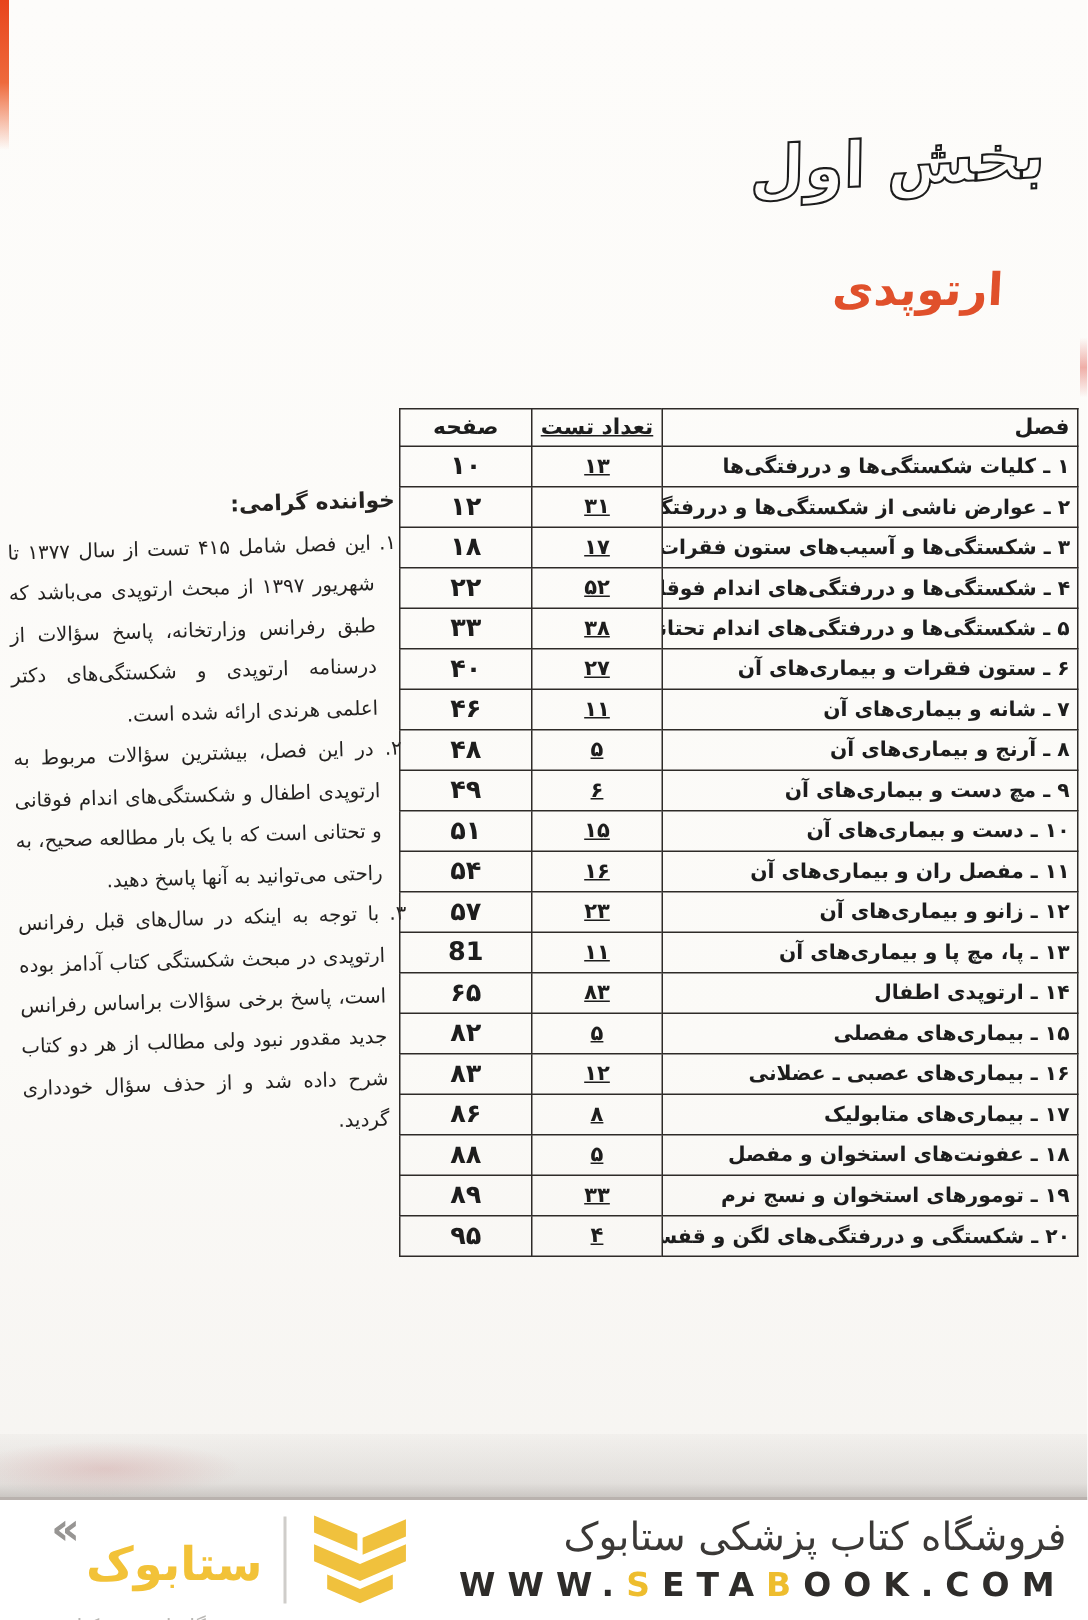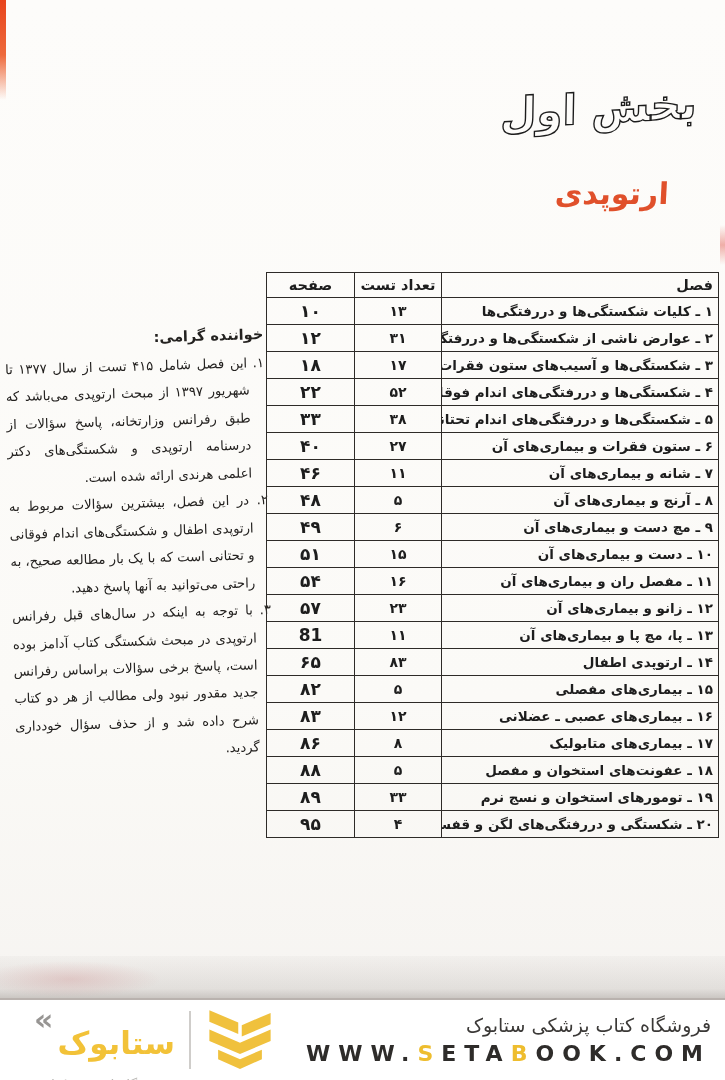--- a/index.html
+++ b/index.html
@@ -24,21 +24,21 @@
 
   
   table.toc { position:absolute; top:272px; left:266px; width:452px; height:566px;
     border-collapse:collapse; direction:rtl; table-layout:fixed;
     color:#1d1d1d; }
   table.toc th, table.toc td { border:1px solid #2e2b28; font-weight:700;
     overflow:hidden; white-space:nowrap; }
   table.toc th { height:25px; font-size:14.5px; }
   table.toc td { height:26.8px; }
   th.col-chapter, td.col-chapter { width:277px; text-align:right; padding-right:5px; font-size:13.5px; }
-  th.col-tests,  td.col-tests  { width:87px; text-align:center; font-size:14px; }
+  th.col-tests,  td.col-tests  { width:87px; text-align:center; font-size:14px;text-decoration:underline; }
   th.col-page,   td.col-page   { width:88px; text-align:center; font-size:17px; }
 
   
   .note { position:absolute; top:326px; left:4px; width:259px; direction:rtl;
     color:#242220; transform:rotate(-1.6deg); transform-origin:top right; }
   .note-heading { font-weight:700; font-size:14.5px; margin-bottom:7px; text-align:right; }
   .note ol { list-style:none; }
   .note li { font-size:13.2px; line-height:2.08; text-align:justify;
     padding-right:15px; text-indent:-15px; }
 
@@ -56,21 +56,21 @@
   .logo { display:flex; align-items:center; gap:10px; }
   .logo-text { display:flex; flex-direction:column; align-items:center; }
   .name-row { display:flex; direction:ltr; align-items:center; gap:4px; }
   .guillemet { color:#979593; font-size:30px; font-weight:800; line-height:1; padding-bottom:6px; }
   .logo-name { color:#f2c238; font-size:31px; font-weight:800; line-height:1.05; letter-spacing:1px;margin-top:40px; }
   .logo-tagline { color:#b9b7b4; font-size:14px; margin-top:18px; letter-spacing:.5px; }
   .logo-divider { width:2px; height:58px; background:#cfcdca; margin:0 4px; }
   .emblem { width:70px; height:70px; }
 
   .footer-right { display:flex; flex-direction:column; align-items:flex-end; }
-  .store-line { direction:rtl; color:#3b3937; font-size:19px; font-weight:500; margin-bottom:5px; }
+  .store-line { direction:rtl; color:#3b3937; font-size:26px; font-weight:500; margin-bottom:5px; }
   .url-link { direction:ltr; font-size:22px; font-weight:700; letter-spacing:8px;
     color:#2e2c2a; cursor:pointer; }
   .url-link .seg-yellow { color:#eebd2e; }
   .url-link .seg-dark { color:#2e2c2a; }
 </style>
 </head>
 <body>
 
 <div class="screen">
 

